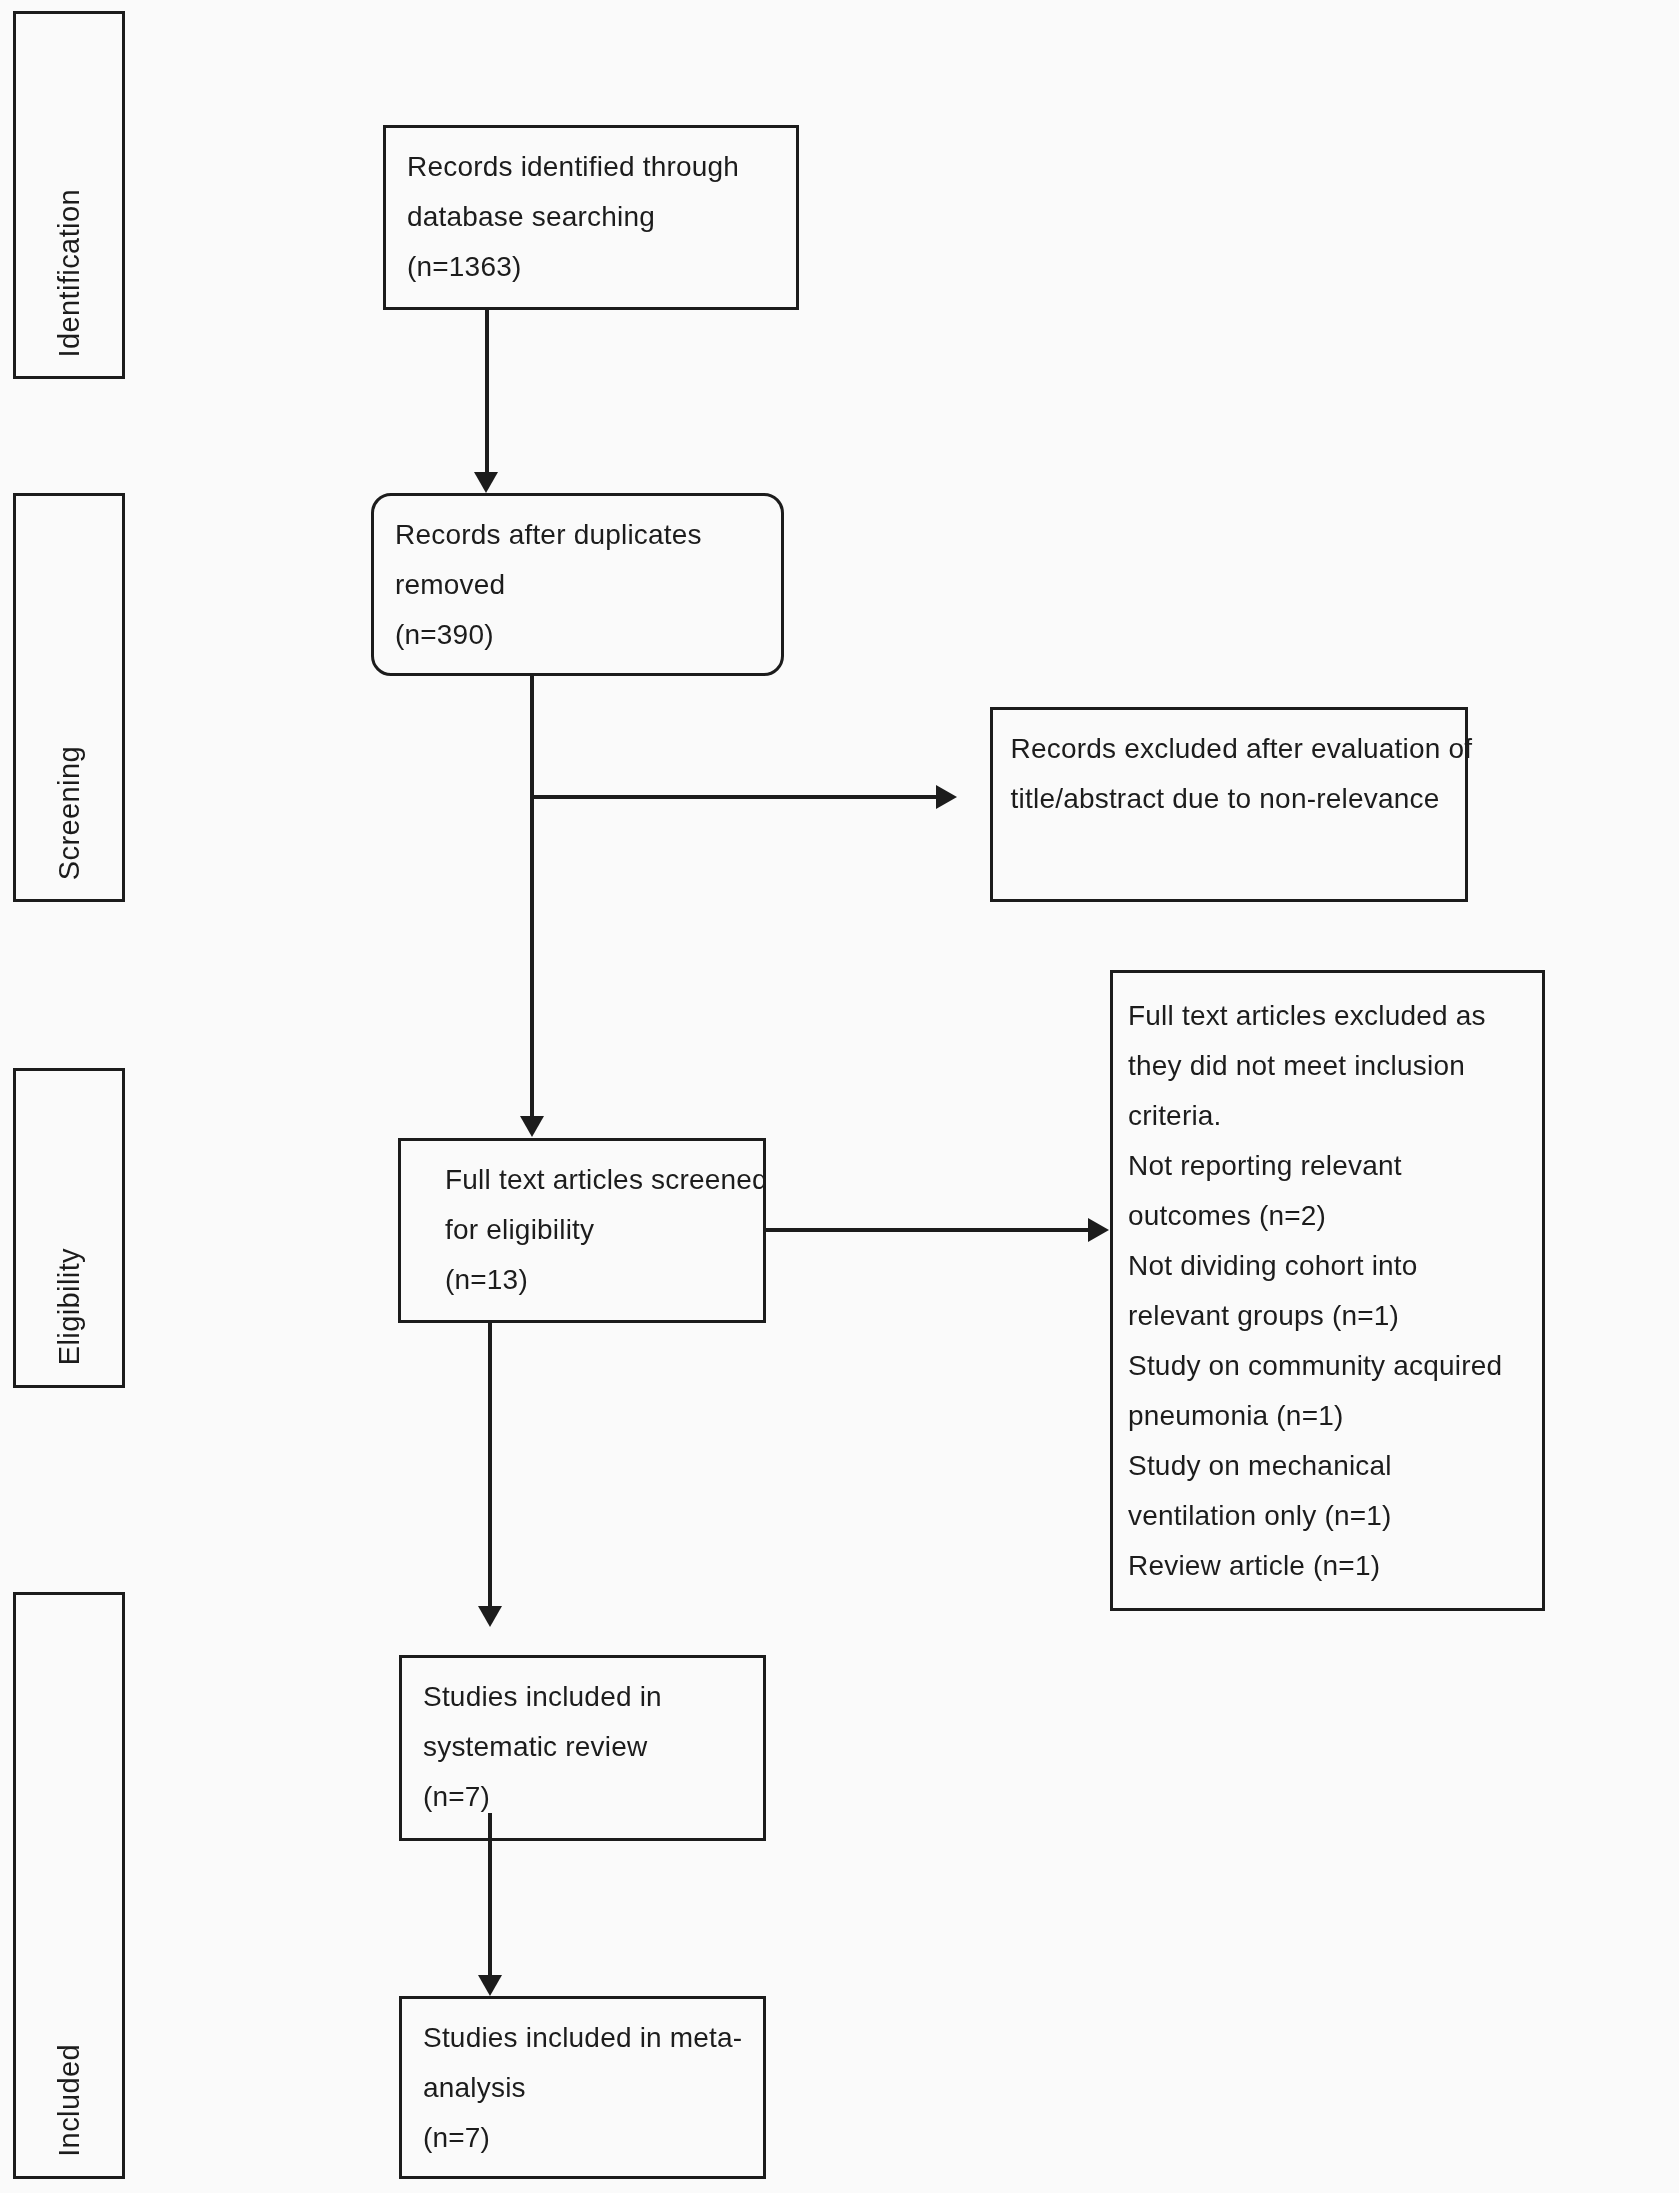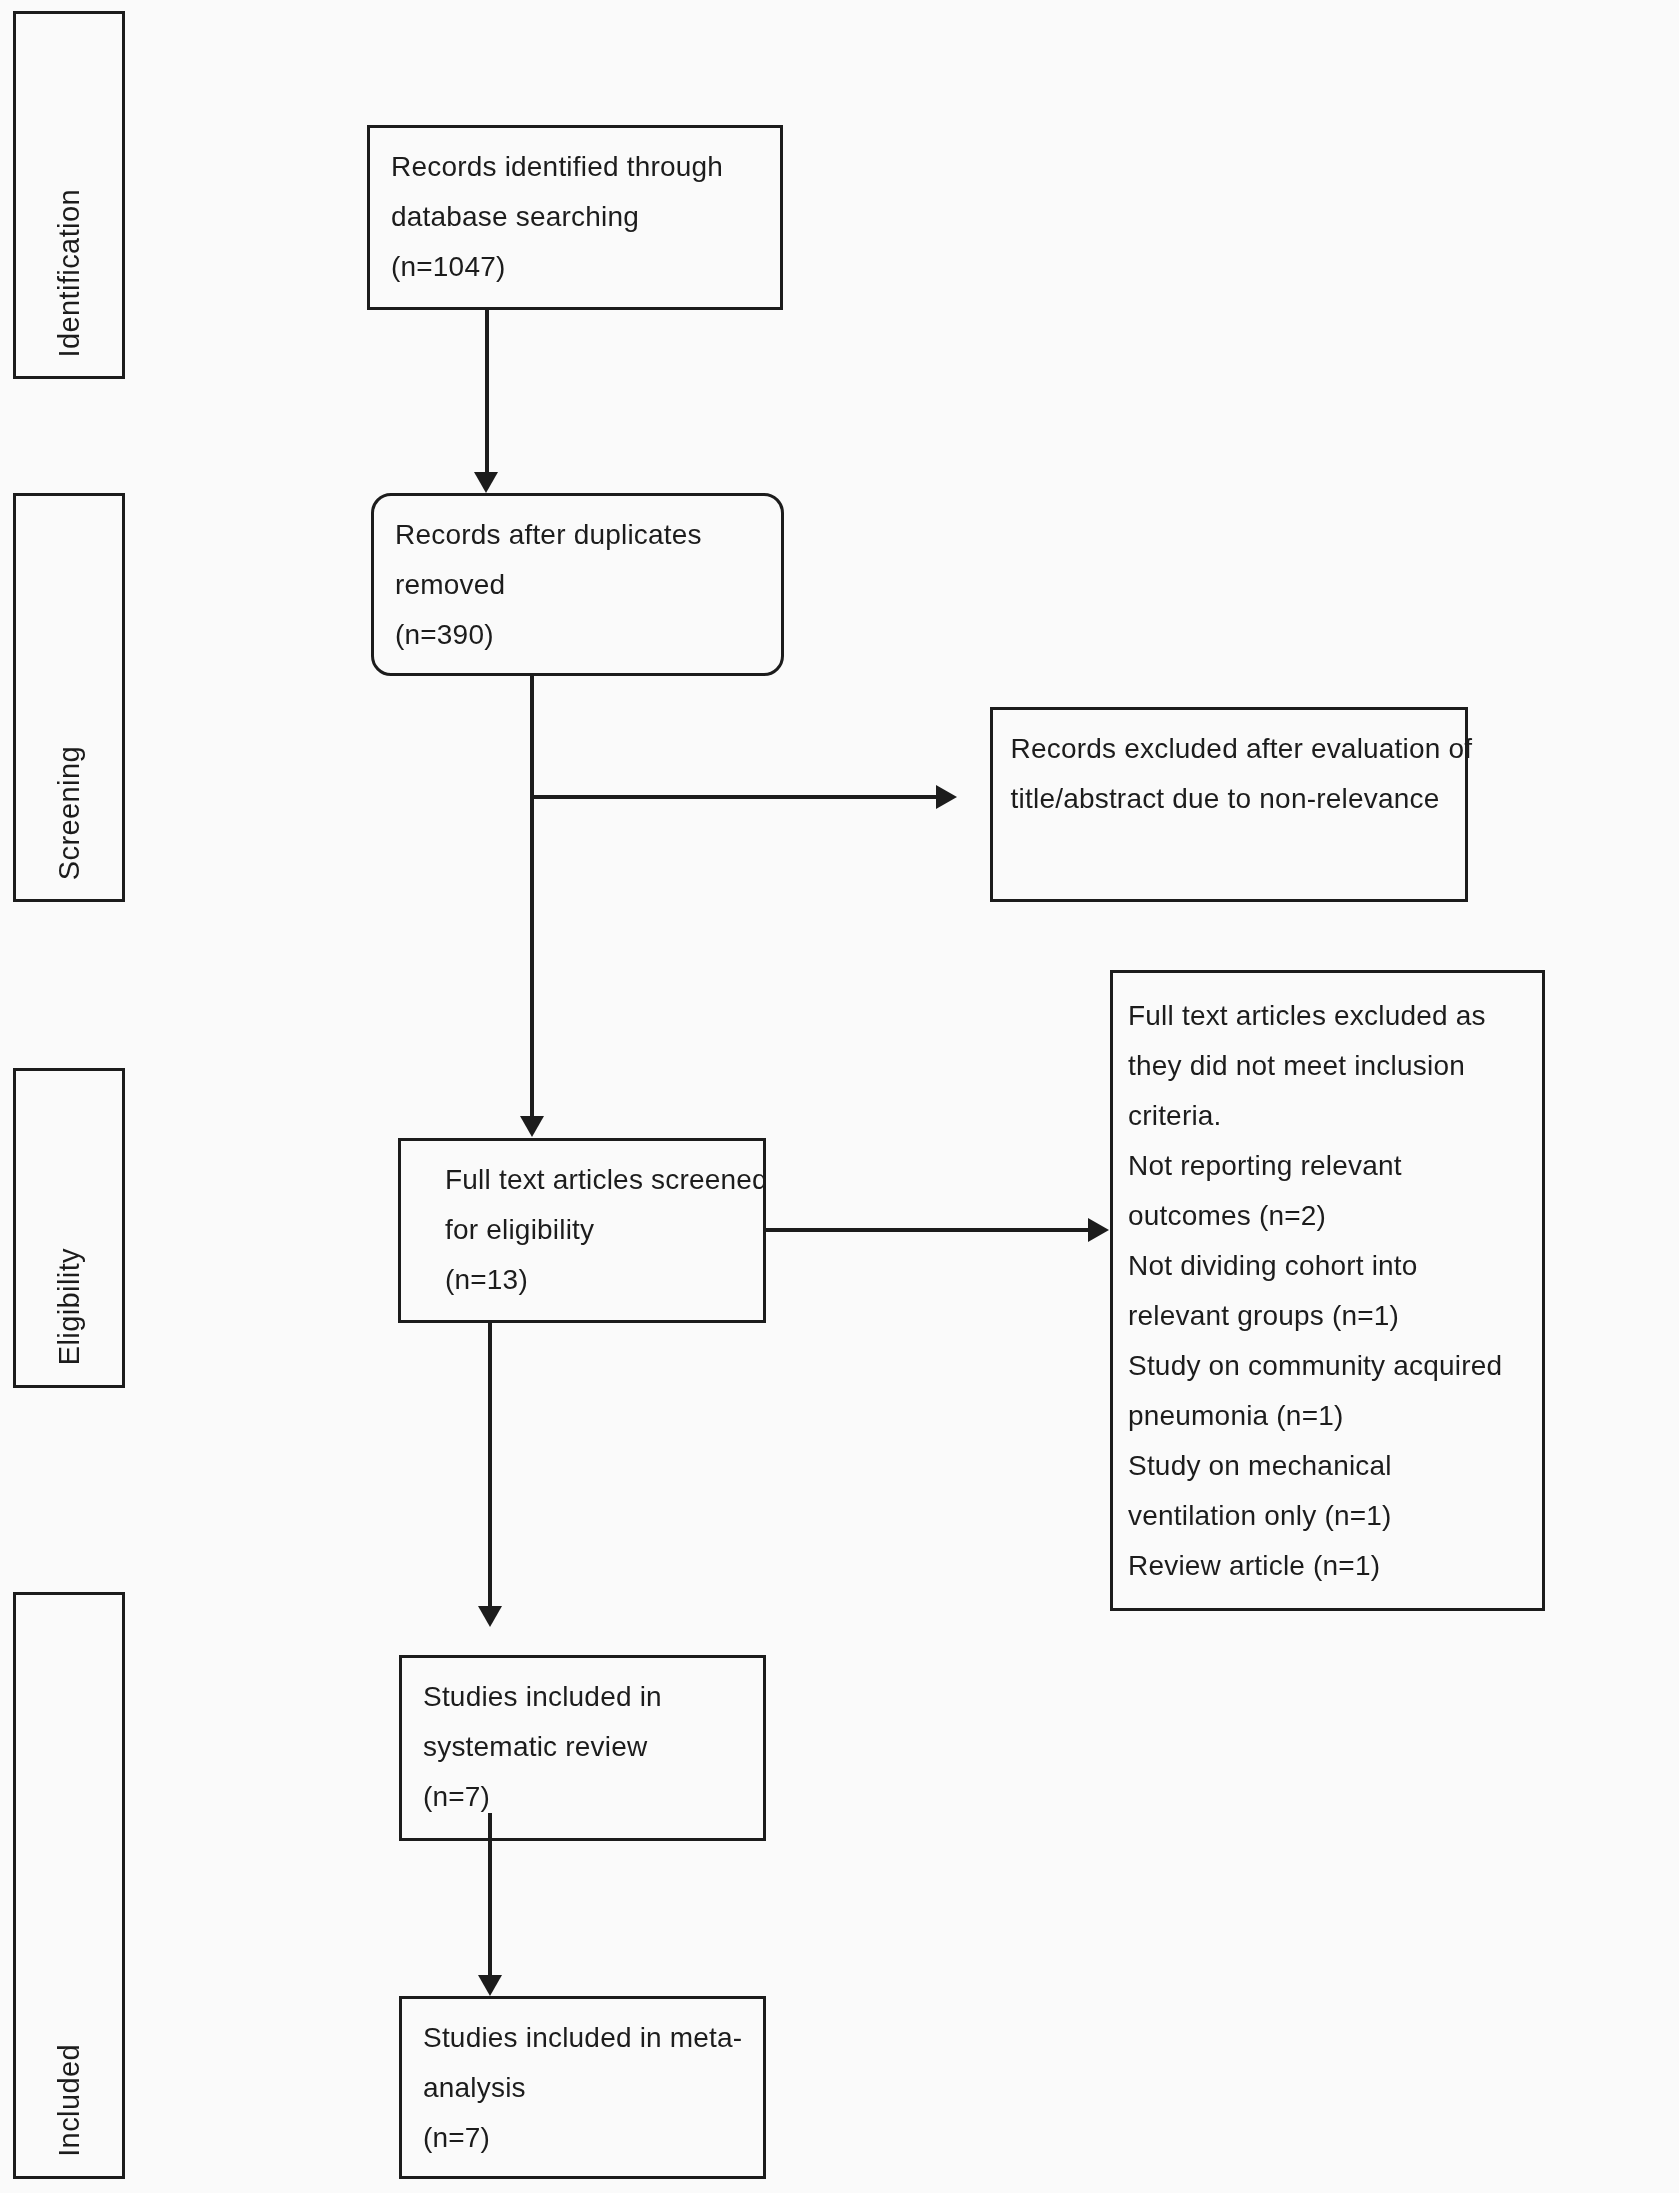--- a/index.html
+++ b/index.html
@@ -65,24 +65,24 @@
   <div class="box stage" style="left:13px; top:493px; width:112px; height:409px;">
     <span class="vlabel">Screening</span>
   </div>
   <div class="box stage" style="left:13px; top:1068px; width:112px; height:320px;">
     <span class="vlabel">Eligibility</span>
   </div>
   <div class="box stage" style="left:13px; top:1592px; width:112px; height:587px;">
     <span class="vlabel">Included</span>
   </div>
 
-  <div class="box flow" style="left:367px; top:125px; width:416px; height:185px;">
+  <div class="box flow" style="left:383px; top:125px; width:416px; height:185px;">
     <div class="line">Records identified through</div>
     <div class="line">database searching</div>
-    <div class="line">(n=1047)</div>
+    <div class="line">(n=1363)</div>
   </div>
 
   <div class="box flow" style="left:371px; top:493px; width:413px; height:183px;border-radius:20px;">
     <div class="line">Records after duplicates</div>
     <div class="line">removed</div>
     <div class="line">(n=390)</div>
   </div>
 
   <div class="box flow" style="left:990px; top:707px; width:478px; height:195px; padding-left:17.6px;">
     <div class="line">Records excluded after evaluation of</div>

